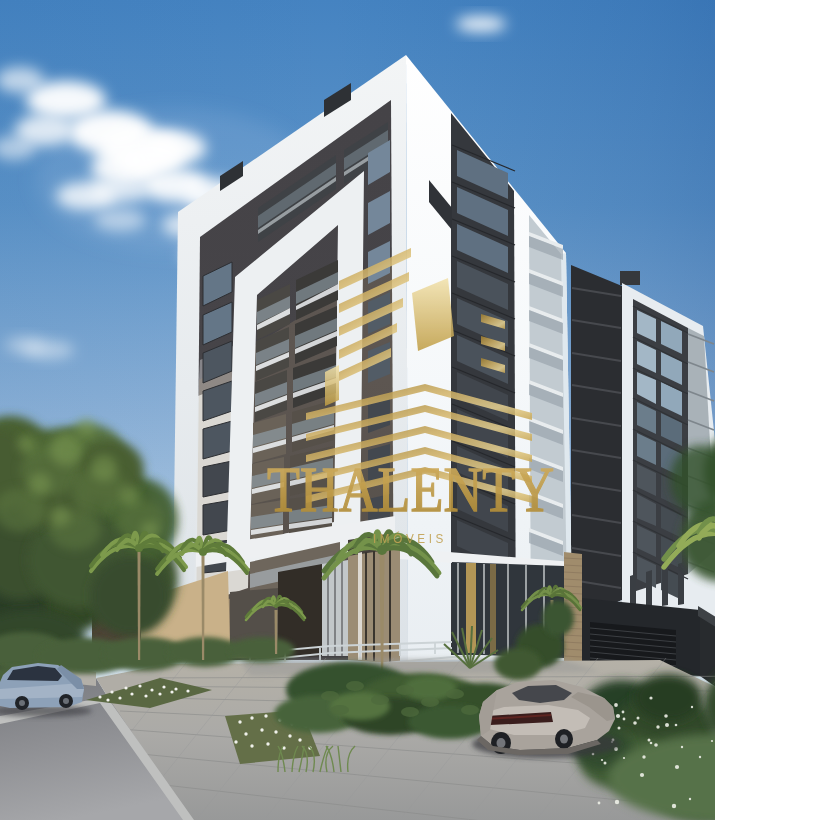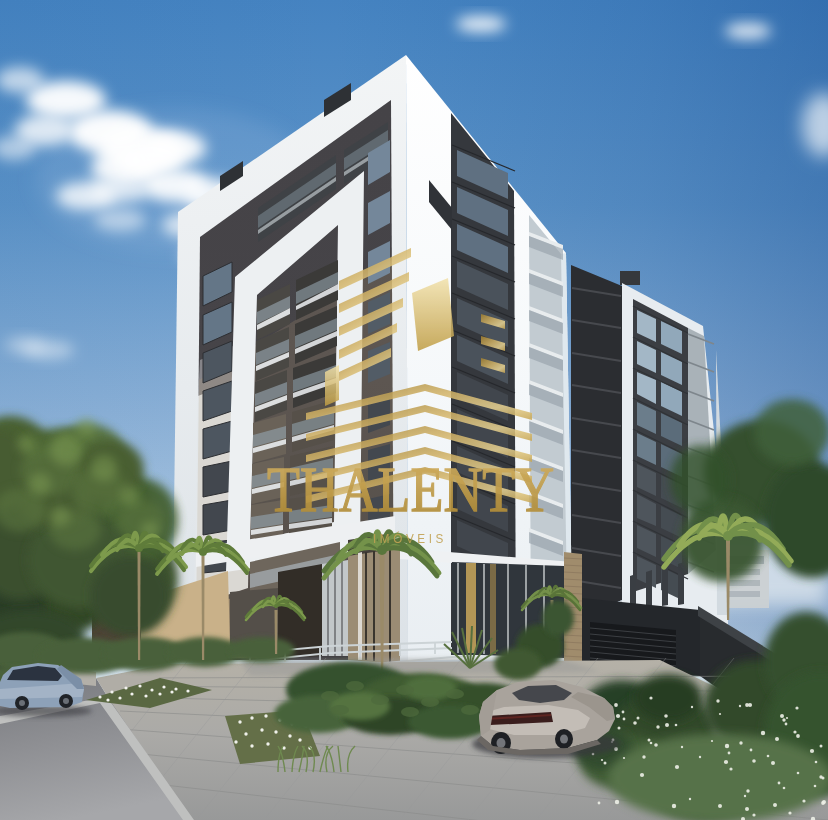--- a/index.html
+++ b/index.html
@@ -1,16 +1,16 @@
 <!DOCTYPE html>
 <html><head>
 <meta charset="utf-8">
 <style>
 html,body{margin:0;padding:0;background:#fff;}
-#scene{width:828px;height:820px;overflow:hidden;position:relative;}
+#scene{width:715px;height:820px;overflow:hidden;position:relative;}
 </style>
 </head>
 <body>
 <div id="scene">
 <svg width="828" height="820" viewBox="0 0 828 820">
 <defs>
 <linearGradient id="sky" x1="0" y1="0" x2="0" y2="1">
  <stop offset="0" stop-color="#4583c1"></stop>
  <stop offset="0.25" stop-color="#5c93c8"></stop>
  <stop offset="0.5" stop-color="#8cb1d7"></stop>

